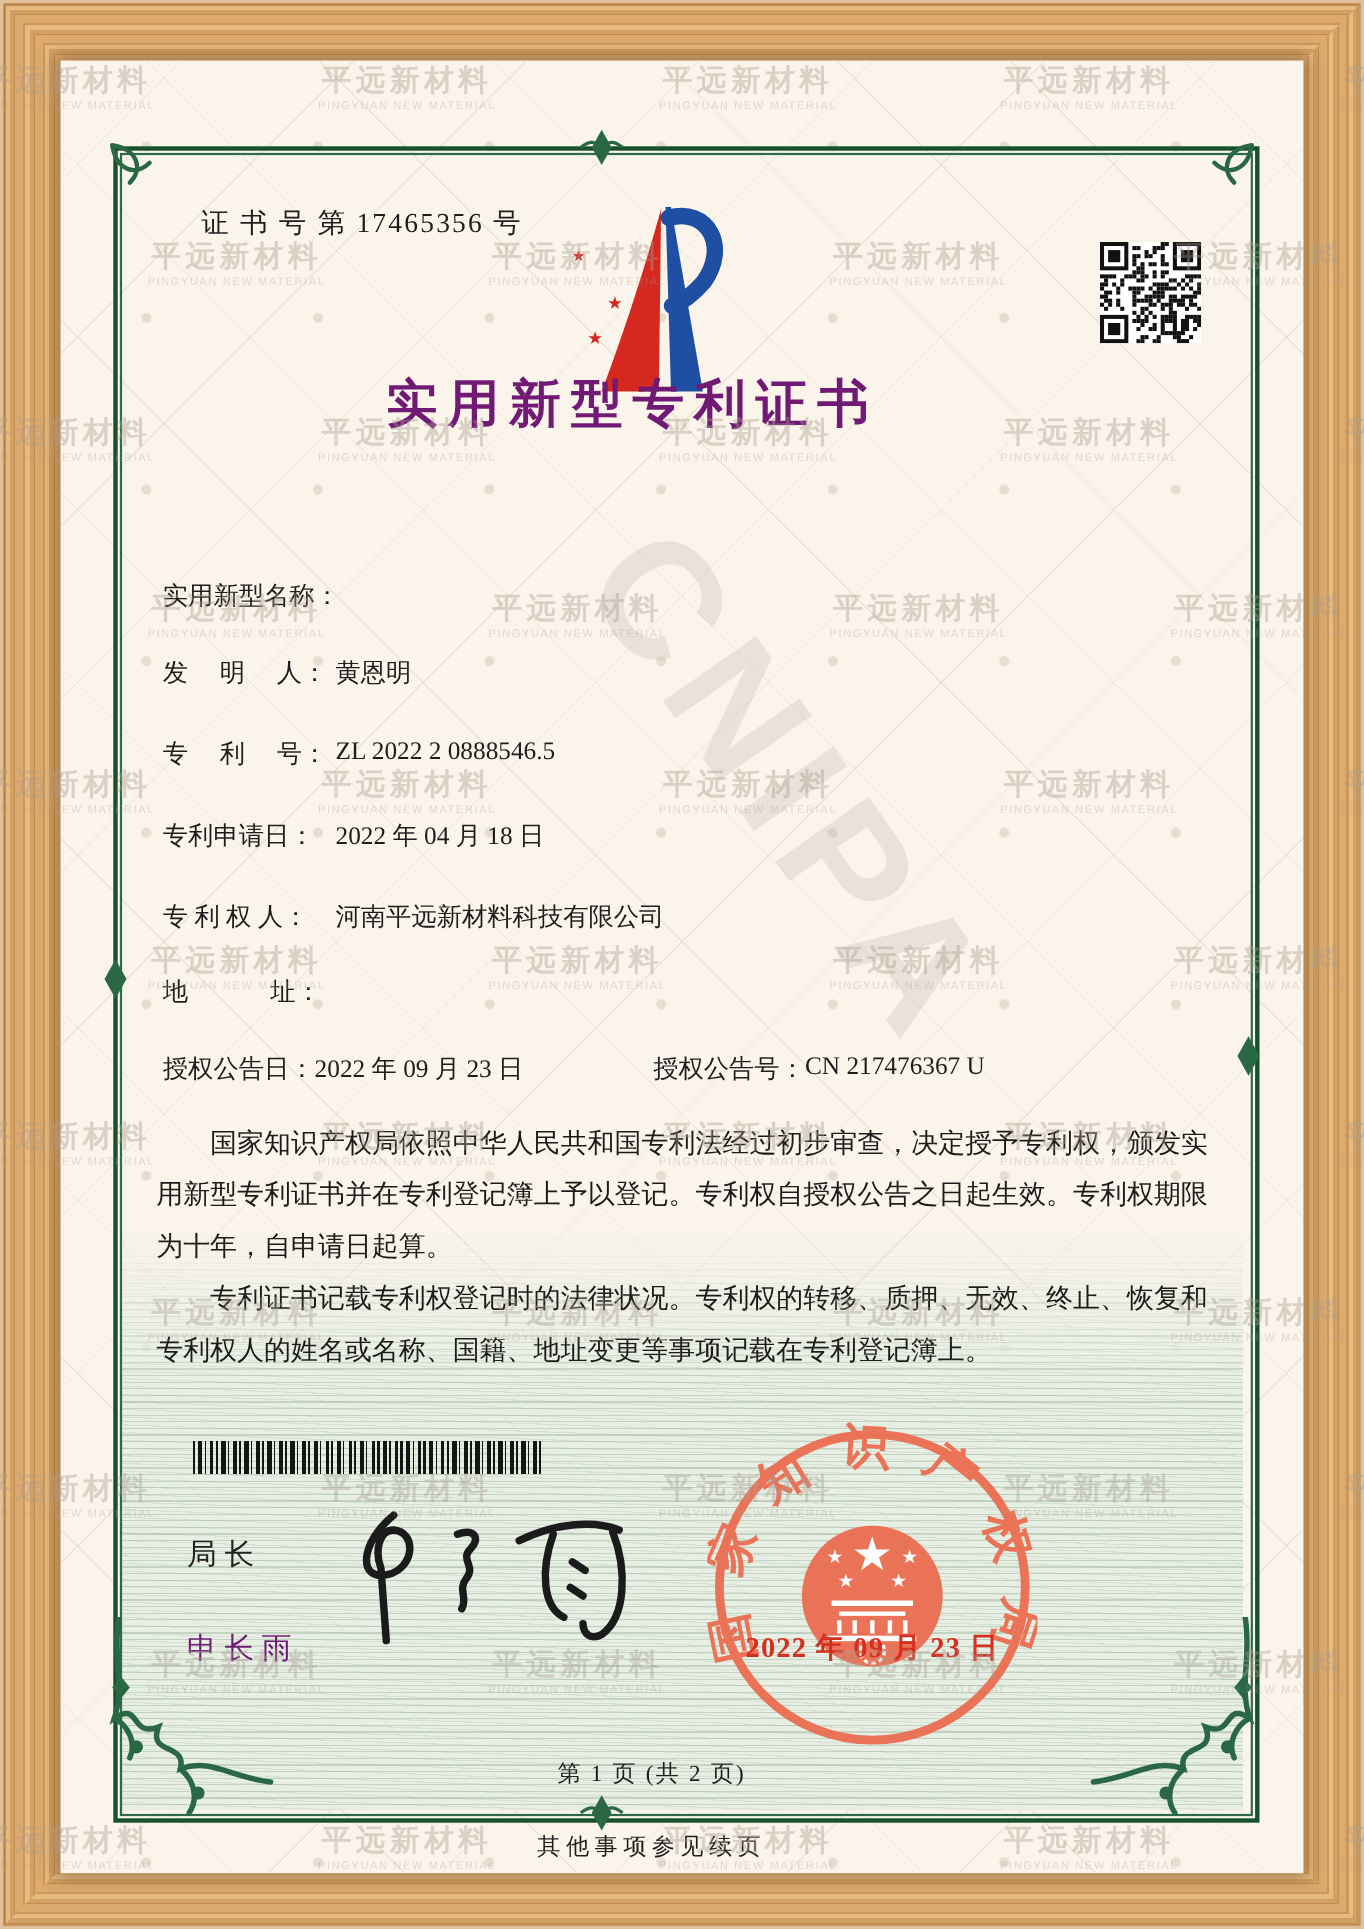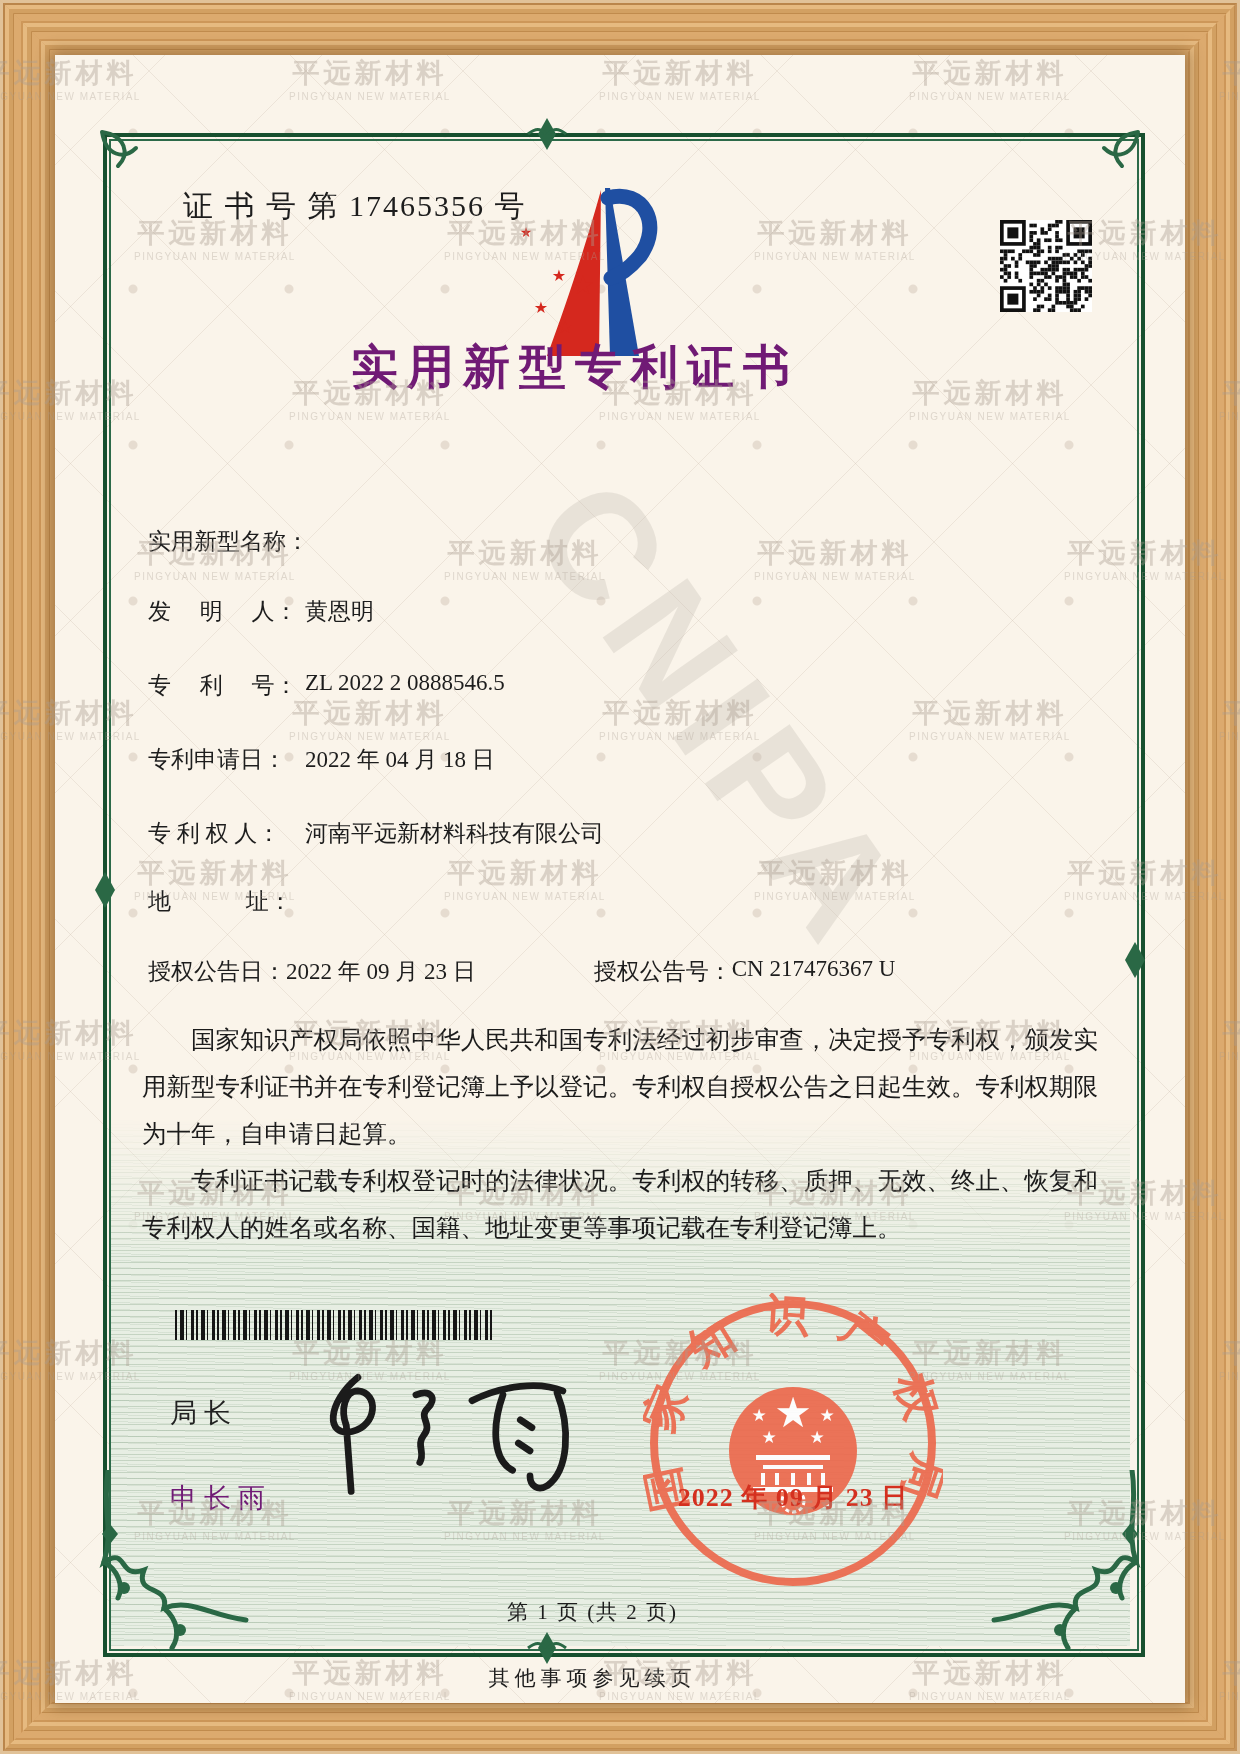--- a/index.html
+++ b/index.html
@@ -32,21 +32,21 @@
                       repeating-linear-gradient(2deg, rgba(140,168,140,.18) 0 1px, transparent 1px 7px);
      -webkit-mask-image:linear-gradient(to bottom, transparent 0, #000 140px);
      mask-image:linear-gradient(to bottom, transparent 0, #000 140px);}
   
   .border-outer{position:absolute;left:103px;top:133px;width:1034px;height:1516px;
      border:4px solid #17502f;pointer-events:none;z-index:3;}
   .border-inner{position:absolute;inset:2px;border:2px solid #2c6a49;}
   .ornament{position:absolute;z-index:3;color:#2a6845;}
   
   .abs{position:absolute;z-index:2;color:#1d1d1d;}
-  .cert-no{left:183px;top:186px;font-size:30px;letter-spacing:2px;}
+  .cert-no{left:183px;top:186px;font-size:25px;letter-spacing:2px;}
   .title{left:0;width:1150px;top:336px;text-align:center;font-size:47px;font-weight:bold;letter-spacing:9px;color:#701a75;}
   .field{left:148px;font-size:23px;display:flex;}
   .field .lab{white-space:pre;width:157px;flex:none;}
   .field .val{white-space:pre-wrap;}
   .val-wrap{width:800px;line-height:36px;}
   .grant{left:148px;top:956px;font-size:23px;display:flex;}
   .grant .g-lab{white-space:pre;}
   .paras{left:142px;top:1016px;width:956px;font-size:24.5px;line-height:47px;text-align:justify;color:#1b1b1b;}
   .paras p{margin:0;text-indent:2em;}
   .barcode{left:175px;top:1310px;width:318px;height:30px;

